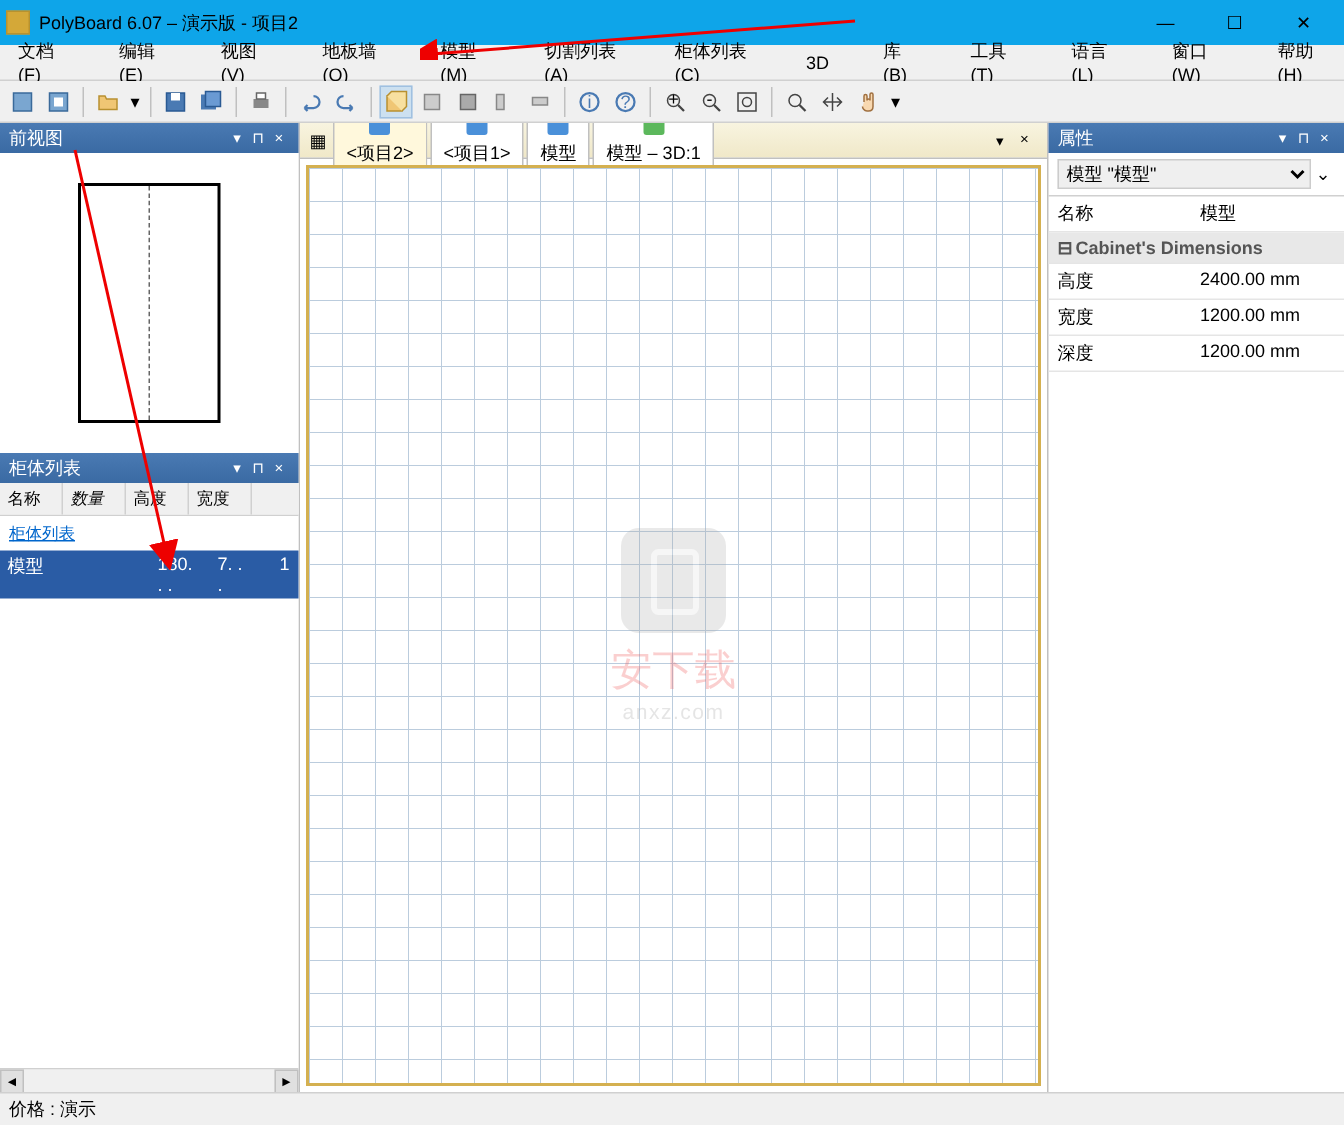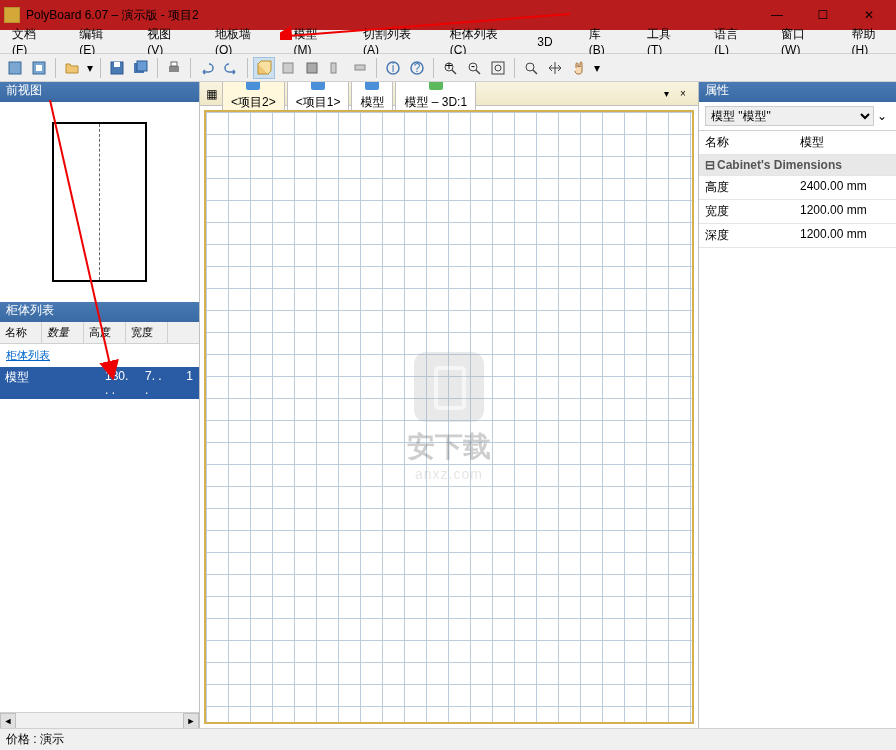--- a/index.html
+++ b/index.html
@@ -1,30 +1,30 @@
 <!DOCTYPE html>
 <html><head>
 <meta charset="utf-8">
 <style>
 * { box-sizing: border-box; margin: 0; padding: 0; font-family: "Microsoft YaHei", SimSun, sans-serif; font-size: 12px; }
 body { width: 896px; height: 750px; background: #f0f0f0; display: flex; flex-direction: column; overflow: hidden; }
-.titlebar { height: 30px; background: #b91c1c; display: flex; align-items: center; padding: 0 4px; }
+.titlebar { height: 30px; background: #0ea5e9; display: flex; align-items: center; padding: 0 4px; }
 .titlebar .icon { width: 16px; height: 16px; background: #d4a838; margin-right: 6px; border: 1px solid #b8922e; }
 .titlebar .title { flex: 1; color: #000; }
 .winbtns { display: flex; }
 .winbtn { width: 46px; height: 30px; display: flex; align-items: center; justify-content: center; cursor: pointer; }
 .menubar { height: 24px; background: #f0f0f0; display: flex; align-items: center; padding: 0 4px; border-bottom: 1px solid #d0d0d0; gap: 20px; }
 .menubar span { padding: 2px 8px; cursor: pointer; }
 .toolbar { height: 28px; background: #f0f0f0; display: flex; align-items: center; padding: 2px 4px; gap: 2px; border-bottom: 1px solid #d0d0d0; }
 .tbtn { width: 22px; height: 22px; display: flex; align-items: center; justify-content: center; cursor: pointer; border: 1px solid transparent; }
 .tbtn.active { border: 1px solid #a0c0e0; background: #cce0f0; }
 .tsep { width: 1px; height: 20px; background: #c0c0c0; margin: 0 3px; }
 .content { flex: 1; display: flex; overflow: hidden; }
 .leftcol { width: 200px; display: flex; flex-direction: column; background: #f0f0f0; border-right: 1px solid #c0c0c0; }
-.panel-hdr { height: 20px; background: linear-gradient(#4a7ab3, #3a6aa3); color: #fff; display: flex; padding: 0 6px; font-size: 11px; flex-direction: column; }
+.panel-hdr { height: 20px; background: linear-gradient(#4a7ab3, #3a6aa3); color: #fff; display: flex; align-items: center; padding: 0 6px; font-size: 11px; }
 .panel-hdr .ptitle { flex: 1; }
 .panel-hdr .pctrl { width: 14px; height: 14px; cursor: pointer; display: flex; align-items: center; justify-content: center; color: #fff; font-size: 10px; }
 .frontview { flex: 0 0 195px; background: #fff; padding: 20px 25px; display:flex; justify-content:center; position: relative; }
 .cabinet { width: 95px; height: 160px; border: 2px solid #000; display: flex; }
 .cabinet .door { flex: 1; border-right: 1px dashed #666; }
 .cabinet .door:last-child { border-right: none; }
 .cablist { flex: 1; background: #fff; display: flex; flex-direction: column; }
 .cablist-hdr { display: flex; border-bottom: 1px solid #d0d0d0; }
 .cablist-hdr span { padding: 3px 5px; border-right: 1px solid #d0d0d0; font-size: 11px; background:#f0f0f0; }
 .cablist-hdr span:nth-child(1) { width: 42px; }
@@ -52,21 +52,21 @@
 .tabctrl span { width:14px; font-size:10px; cursor:pointer; }
 .canvas { flex: 1; background: #fff; position: relative; margin: 4px; border: 2px solid #d4b050; }
 .grid { position: absolute; inset: 0; background-image:
   linear-gradient(#bcd 1px, transparent 1px),
   linear-gradient(90deg, #bcd 1px, transparent 1px);
   background-size: 22px 22px;
 }
 .watermark { position: absolute; top: 50%; left: 50%; transform: translate(-50%, -50%); text-align: center; opacity: 0.25; pointer-events: none; }
 .watermark .wicon { width: 70px; height: 70px; background: #aaa; border-radius: 12px; margin: 0 auto 6px; position:relative; }
 .watermark .wicon:before { content:""; position:absolute; width:24px; height:36px; border:4px solid #ddd; border-radius:5px; top:14px; left:20px; }
-.watermark .wtext { font-size: 28px; color: #404040; font-weight: 700; }
+.watermark .wtext { font-size: 28px; color: #ef4444; font-weight: 400; }
 .watermark .wurl { font-size: 14px; color: #999; letter-spacing:1px; }
 .rightcol { width: 198px; background: #fff; display: flex; flex-direction: column; border-left: 1px solid #c0c0c0; }
 .propname { padding: 4px 6px; border-bottom: 1px solid #d0d0d0; display:flex; align-items:center; }
 .propname select { flex:1; border:1px solid #ccc; padding:1px; font-size:12px; }
 .propname .chev { width:16px; text-align:center; cursor:pointer; }
 .proprow { display: flex; padding: 3px 6px; border-bottom: 1px solid #e5e5e5; font-size: 12px; }
 .proprow .plabel { width: 95px; }
 .proprow .pval { flex: 1; }
 .proprow.sechdr { background: #e8e8e8; font-weight: bold; color: #555; }
 .proprow.sechdr .exp { width: 12px; display:inline-block; }

